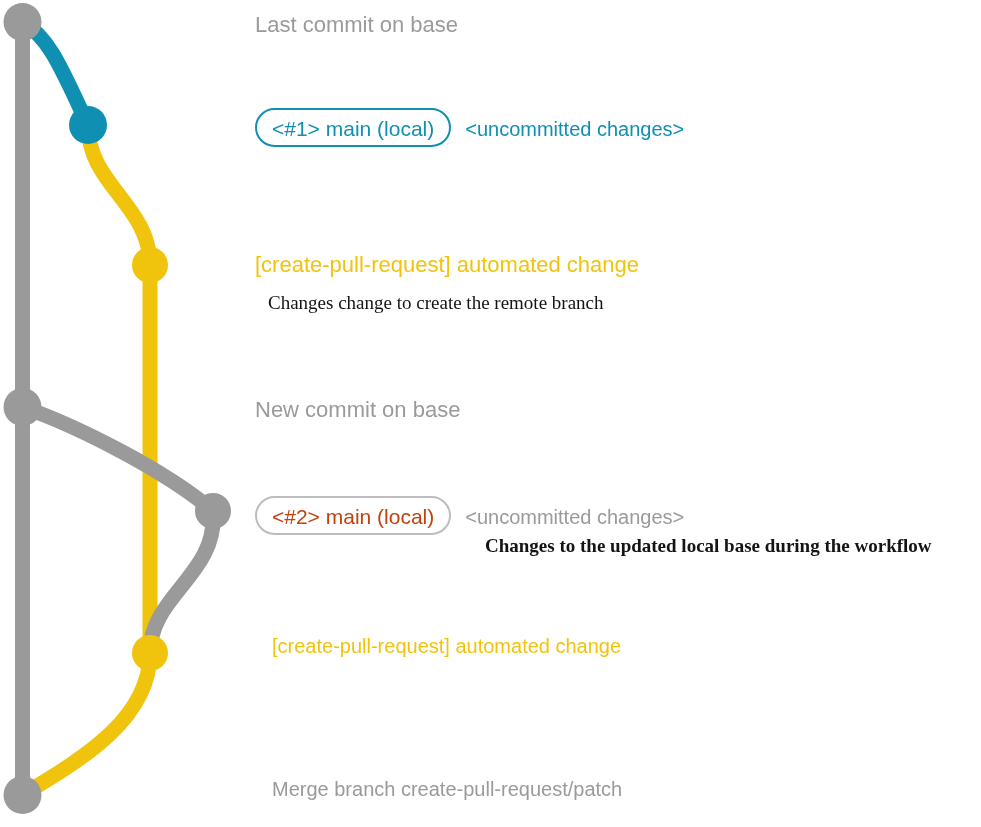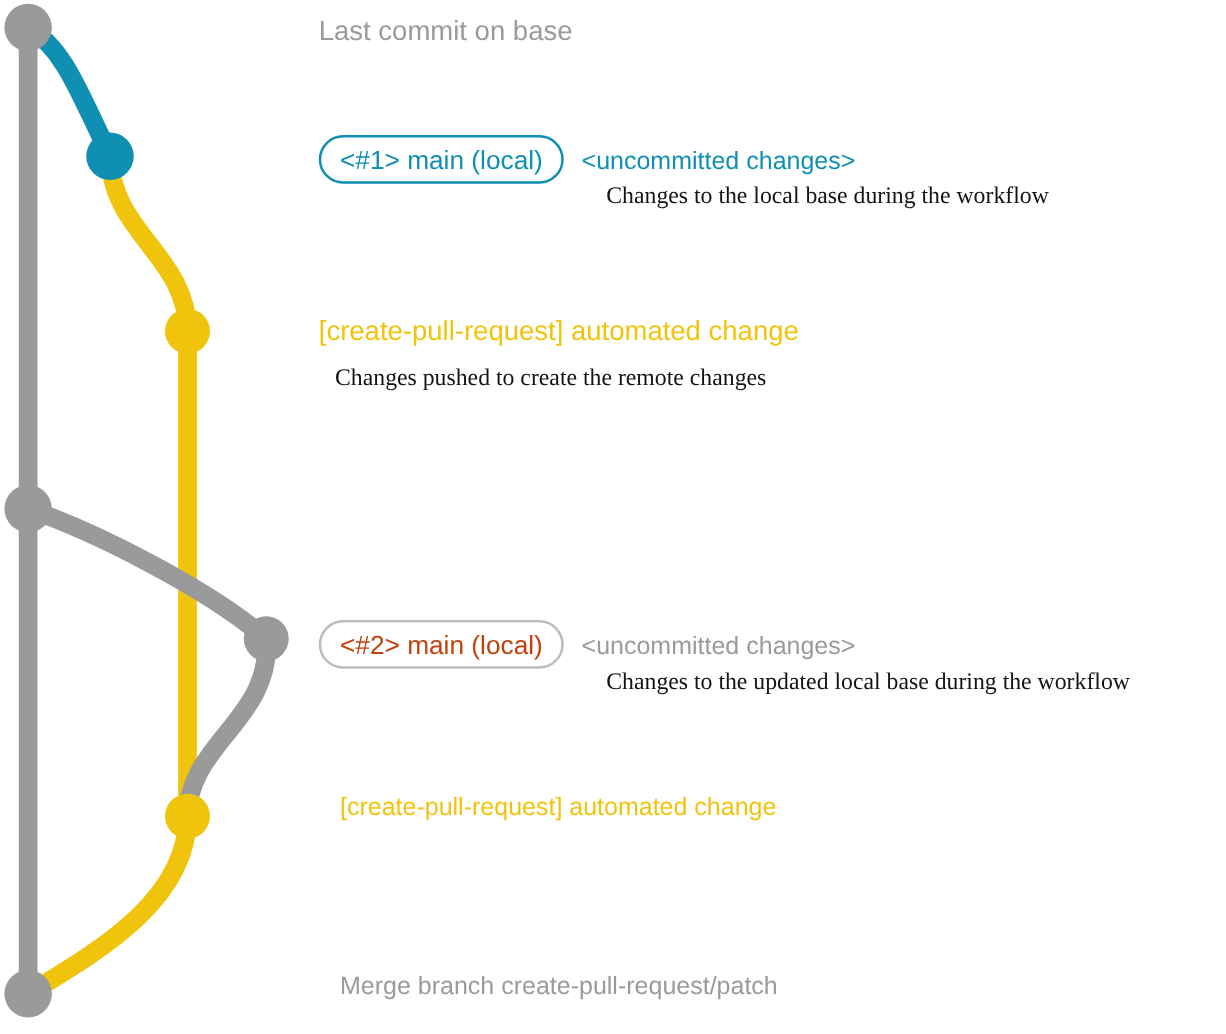--- a/index.html
+++ b/index.html
@@ -113,33 +113,35 @@
   </svg>
 
   <div class="row" style="left:255px; top:14px;">
     <span class="headline msg-gray">Last commit on base</span>
   </div>
 
   <div class="row" style="left:255px; top:108px;">
     <span class="pill pill-blue">&lt;#1&gt; main (local)</span>
     <span class="subject msg-blue">&lt;uncommitted changes&gt;</span>
   </div>
-  <div class="note" style="left:485px; top:147px;">Changes to the local base during the workflow</div>
 
   <div class="row" style="left:255px; top:254px;">
     <span class="headline msg-yellow">[create-pull-request] automated change</span>
   </div>
-  <div class="note" style="left:268px; top:293px;">Changes pushed to create the remote changes</div>
+  <div class="note" style="left:268px; top:293px;">Changes change to create the remote branch</div>
 
+  <div class="row" style="left:255px; top:399px;">
+    <span class="headline msg-gray">New commit on base</span>
+  </div>
 
   <div class="row" style="left:255px; top:496px;">
     <span class="pill pill-gray">&lt;#2&gt; main (local)</span>
     <span class="subject msg-gray">&lt;uncommitted changes&gt;</span>
   </div>
-  <div class="note" style="left:485px; top:536px;">Changes to the updated local base during the workflow</div>
+  <div class="note" style="left:485px; top:536px;font-weight:bold;">Changes to the updated local base during the workflow</div>
 
   <div class="row" style="left:258px; top:636px;">
     <span class="subject msg-yellow">[create-pull-request] automated change</span>
   </div>
 
   <div class="row" style="left:258px; top:779px;">
     <span class="subject msg-gray">Merge branch create-pull-request/patch</span>
   </div>
 
 </div>

